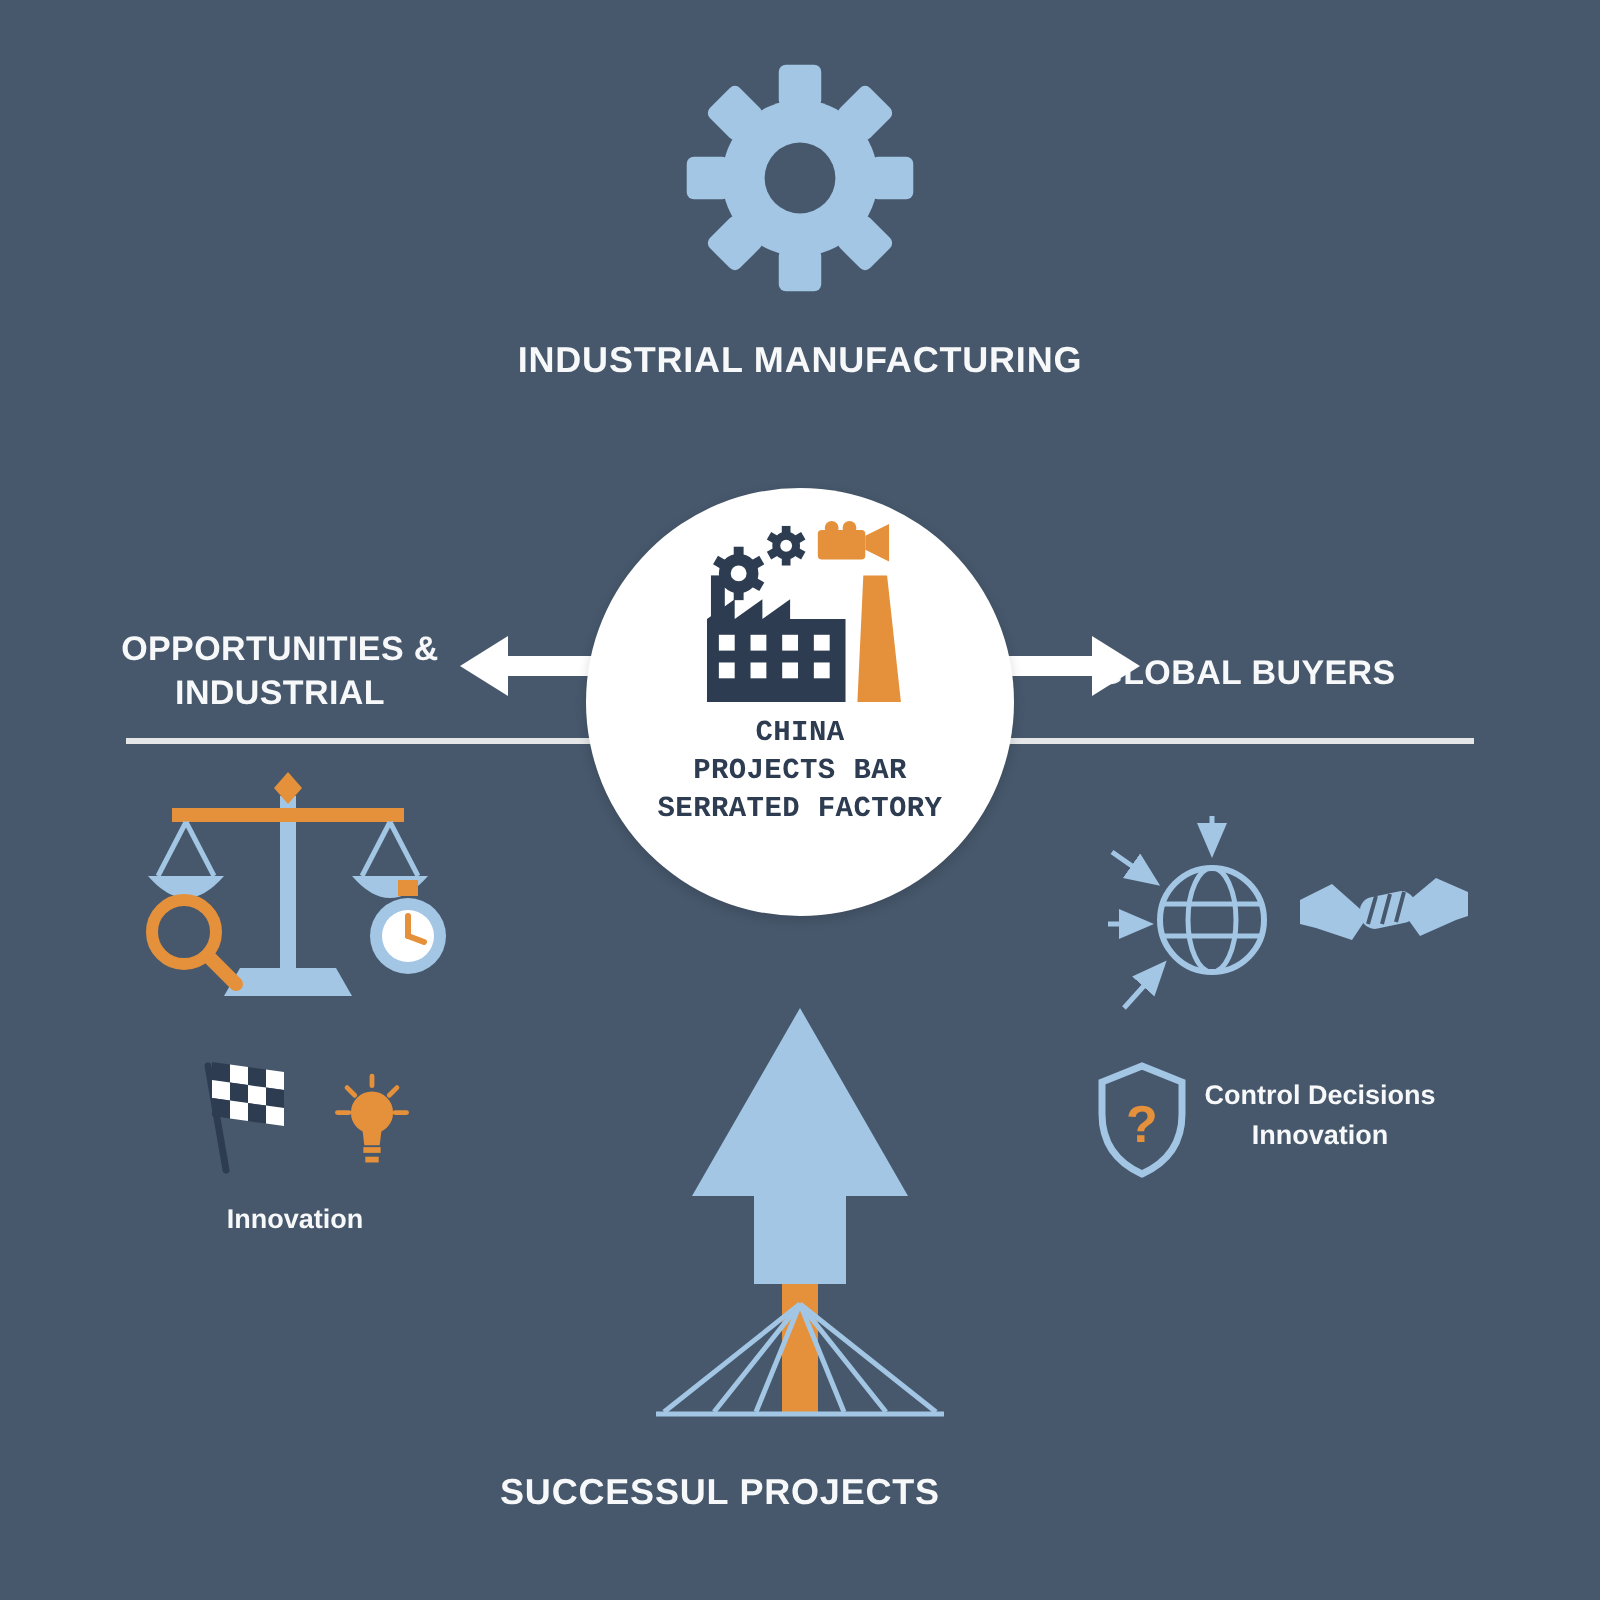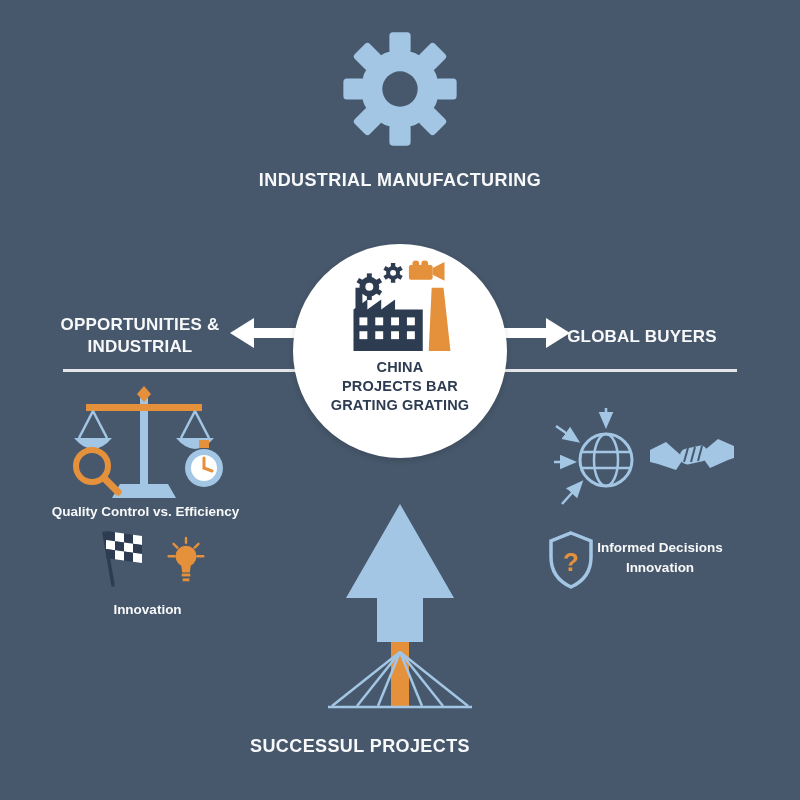--- a/index.html
+++ b/index.html
@@ -30,20 +30,21 @@
   .side-label{font-size:17px;font-weight:700;line-height:22px;letter-spacing:.2px;}
   .small-label{font-size:13.5px;font-weight:600;line-height:20px;}
   .bottom-label{left:0;width:720px;top:736px;font-size:18px;font-weight:700;letter-spacing:.4px;}
   
   .divider{position:absolute;left:63px;top:369px;width:674px;height:3px;background:var(--divider,#e4e6e8);z-index:1;}
   
   .circle{
     position:absolute;left:293px;top:244px;width:214px;height:214px;border-radius:50%;
     background:#ffffff;z-index:2;display:flex;flex-direction:column;align-items:center;
     box-shadow:0 2px 6px rgba(0,0,0,.15);
+    font-family:Liberation Mono, monospace;
   }
   .circle svg{margin-top:16px;}
   .circle-title{margin-top:4px;color:var(--navy,#2d3c51);font-size:14.5px;font-weight:700;line-height:19px;text-align:center;letter-spacing:.2px;}
   
   .h-arrow{position:absolute;top:318px;width:68px;height:30px;z-index:2;}
   .h-arrow .shaft{position:absolute;top:10px;height:10px;background:#ffffff;}
   .h-arrow .head{position:absolute;top:0;width:0;height:0;border-top:15px solid transparent;border-bottom:15px solid transparent;}
   .arrow-left{left:230px;}
   .arrow-left .head{left:0;border-right:24px solid #ffffff;}
   .arrow-left .shaft{left:22px;width:46px;}
@@ -80,21 +81,21 @@
   </div>
   <div class="h-arrow arrow-right">
     <span class="head"></span>
     <span class="shaft"></span>
   </div>
 
   <div class="label side-label" style="left:30px;top:314px;width:220px">
     <div>OPPORTUNITIES &amp;</div>
     <div>INDUSTRIAL</div>
   </div>
-  <div class="label side-label" style="left:534px;top:326px;width:216px">GLOBAL BUYERS</div>
+  <div class="label side-label" style="left:515px;top:326px;width:216px">GLOBAL BUYERS</div>
 
   <div class="circle">
     <svg width="130" height="94" viewBox="0 0 130 95">
 
       <g class="fill-nv">
         <rect x="31.5" y="13.5" width="5" height="6.5"></rect>
         <rect x="31.5" y="13.5" width="5" height="6.5" transform="rotate(60 34 27)"></rect>
         <rect x="31.5" y="13.5" width="5" height="6.5" transform="rotate(120 34 27)"></rect>
         <rect x="31.5" y="13.5" width="5" height="6.5" transform="rotate(180 34 27)"></rect>
         <rect x="31.5" y="13.5" width="5" height="6.5" transform="rotate(240 34 27)"></rect>
@@ -130,21 +131,21 @@
       <rect x="24" y="72" width="8" height="8" class="fill-wh"></rect>
       <rect x="40" y="72" width="8" height="8" class="fill-wh"></rect>
       <rect x="56" y="72" width="8" height="8" class="fill-wh"></rect>
       <rect x="72" y="72" width="8" height="8" class="fill-wh"></rect>
 
       <polygon points="94,92 97,28 109,28 116,92" class="fill-or"></polygon>
     </svg>
     <div class="circle-title">
       <div>CHINA</div>
       <div>PROJECTS BAR</div>
-      <div>GRATING GRATING</div>
+      <div>SERRATED FACTORY</div>
     </div>
   </div>
 
   <svg class="abs" style="left:66px;top:386px" width="180" height="130" viewBox="0 0 180 130">
     <g>
       <rect x="74" y="12" width="8" height="86" class="fill-lb"></rect>
       <polygon points="78,0 85,8 78,16 71,8" class="fill-or"></polygon>
       <rect x="20" y="18" width="116" height="7" class="fill-or"></rect>
       <line x1="27" y1="25" x2="13" y2="52" class="lb-line"></line>
       <line x1="27" y1="25" x2="41" y2="52" class="lb-line"></line>
@@ -159,21 +160,20 @@
       <line x1="38" y1="92" x2="52" y2="106" class="mag-handle"></line>
     </g>
     <g>
       <rect x="133" y="54" width="10" height="8" class="fill-or"></rect>
       <circle cx="138" cy="82" r="19" class="fill-lb"></circle>
       <circle cx="138" cy="82" r="13" class="fill-wh"></circle>
       <line x1="138" y1="82" x2="138" y2="72" class="or-line"></line>
       <line x1="138" y1="82" x2="146" y2="85" class="or-line"></line>
     </g>
   </svg>
-  <div class="label small-label" style="left:28px;top:502px;width:235px">Quality Control vs. Efficiency</div>
 
   <svg class="abs" style="left:94px;top:528px" width="60" height="60" viewBox="0 0 60 60">
     <line x1="10" y1="5" x2="19" y2="57" class="nv-line"></line>
     <g transform="translate(12,3) skewY(8)">
       <rect x="0" y="0" width="9" height="9" class="fill-nv"></rect>
         <rect x="9" y="0" width="9" height="9" class="fill-wh"></rect>
         <rect x="18" y="0" width="9" height="9" class="fill-nv"></rect>
         <rect x="27" y="0" width="9" height="9" class="fill-wh"></rect>
       <rect x="0" y="9" width="9" height="9" class="fill-wh"></rect>
         <rect x="9" y="9" width="9" height="9" class="fill-nv"></rect>
@@ -223,21 +223,21 @@
     <rect x="30" y="13" width="28" height="16" rx="7" class="fill-lb" transform="rotate(-12 44 21)"></rect>
     <line x1="38" y1="14" x2="34" y2="28" class="bg-line"></line>
     <line x1="45" y1="13" x2="41" y2="28" class="bg-line"></line>
     <line x1="52" y1="12" x2="48" y2="27" class="bg-line"></line>
   </svg>
   <svg class="abs" style="left:546px;top:530px" width="50" height="60" viewBox="0 0 50 60">
     <path d="M25,3 L45,11 V27 C45,43 36,52 25,57 C14,52 5,43 5,27 V11 Z" class="stroke-lb" stroke-width="3.5"></path>
     <text x="25" y="41" text-anchor="middle" class="shield-q">?</text>
   </svg>
   <div class="label small-label" style="left:584px;top:538px;width:152px">
-    <div>Informed Decisions</div>
+    <div>Control Decisions</div>
     <div>Innovation</div>
   </div>
 
   <svg class="abs" style="left:310px;top:502px" width="180" height="212" viewBox="0 0 180 212">
     <polygon points="90,2 36,96 67,96 67,140 113,140 113,96 144,96" class="fill-lb"></polygon>
     <rect x="81" y="140" width="18" height="66" class="fill-or"></rect>
     <g>
       <line x1="90" y1="150" x2="22" y2="204" class="lb-line" stroke-width="2"></line>
       <line x1="90" y1="150" x2="47" y2="204" class="lb-line" stroke-width="2"></line>
       <line x1="90" y1="150" x2="68" y2="204" class="lb-line" stroke-width="2"></line>

